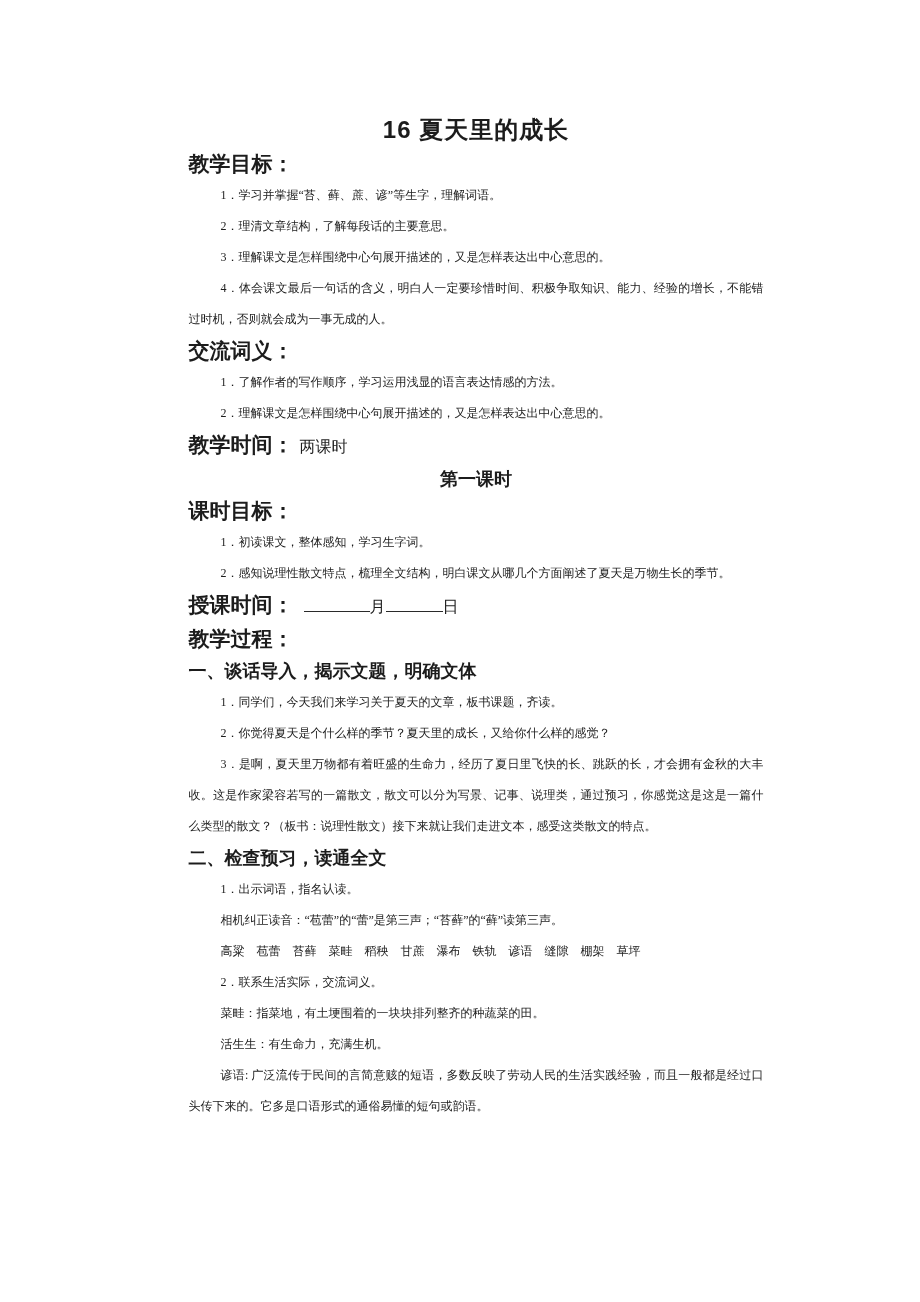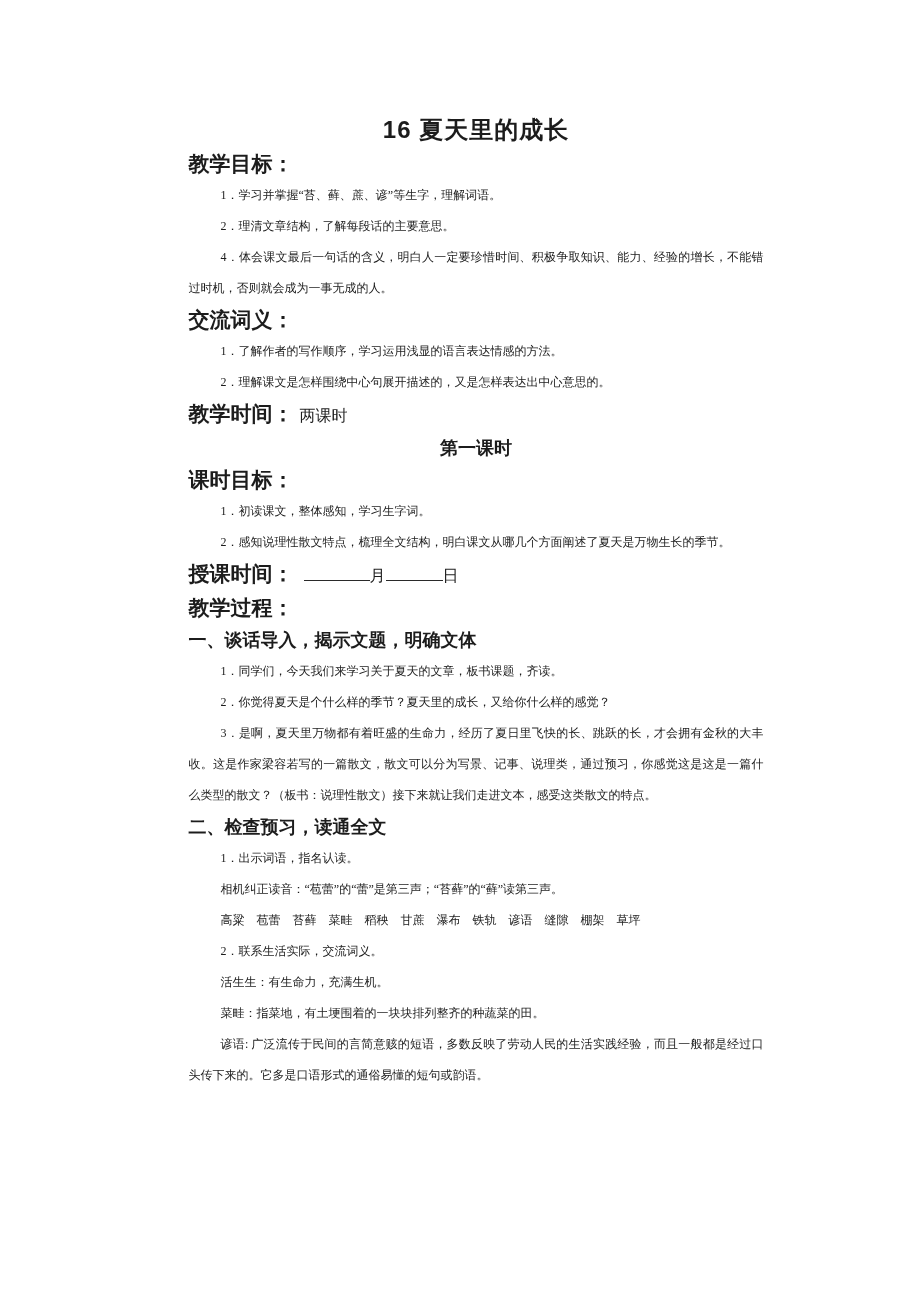--- a/index.html
+++ b/index.html
@@ -73,20 +73,21 @@
 </head>
 <body>
 
 <div class="page">
 
   <h1 class="doc-title">16 夏天里的成长</h1>
 
   <div class="h">教学目标：</div>
   <p class="body">1．学习并掌握“苔、藓、蔗、谚”等生字，理解词语。</p>
   <p class="body">2．理清文章结构，了解每段话的主要意思。</p>
+  <p class="body">3．理解课文是怎样围绕中心句展开描述的，又是怎样表达出中心意思的。</p>
   <p class="body">4．体会课文最后一句话的含义，明白人一定要珍惜时间、积极争取知识、能力、经验的增长，不能错过时机，否则就会成为一事无成的人。</p>
 
   <div class="h">交流词义：</div>
   <p class="body">1．了解作者的写作顺序，学习运用浅显的语言表达情感的方法。</p>
   <p class="body">2．理解课文是怎样围绕中心句展开描述的，又是怎样表达出中心意思的。</p>
 
   <div class="inline-row">
     <span class="h-inline">教学时间：</span><span class="val">两课时</span>
   </div>
 
@@ -105,17 +106,17 @@
   <div class="h-big">一、谈话导入，揭示文题，明确文体</div>
   <p class="body">1．同学们，今天我们来学习关于夏天的文章，板书课题，齐读。</p>
   <p class="body">2．你觉得夏天是个什么样的季节？夏天里的成长，又给你什么样的感觉？</p>
   <p class="body">3．是啊，夏天里万物都有着旺盛的生命力，经历了夏日里飞快的长、跳跃的长，才会拥有金秋的大丰收。这是作家梁容若写的一篇散文，散文可以分为写景、记事、说理类，通过预习，你感觉这是这是一篇什么类型的散文？（板书：说理性散文）接下来就让我们走进文本，感受这类散文的特点。</p>
 
   <div class="h-big">二、检查预习，读通全文</div>
   <p class="body">1．出示词语，指名认读。</p>
   <p class="body">相机纠正读音：“苞蕾”的“蕾”是第三声；“苔藓”的“藓”读第三声。</p>
   <p class="body">高粱　苞蕾　苔藓　菜畦　稻秧　甘蔗　瀑布　铁轨　谚语　缝隙　棚架　草坪</p>
   <p class="body">2．联系生活实际，交流词义。</p>
+  <p class="body">菜畦：指菜地，有土埂围着的一块块排列整齐的种蔬菜的田。</p>
   <p class="body">活生生：有生命力，充满生机。</p>
-  <p class="body">菜畦：指菜地，有土埂围着的一块块排列整齐的种蔬菜的田。</p>
   <p class="body">谚语: 广泛流传于民间的言简意赅的短语，多数反映了劳动人民的生活实践经验，而且一般都是经过口头传下来的。它多是口语形式的通俗易懂的短句或韵语。</p>
 
 </div>
 
 </body></html>

